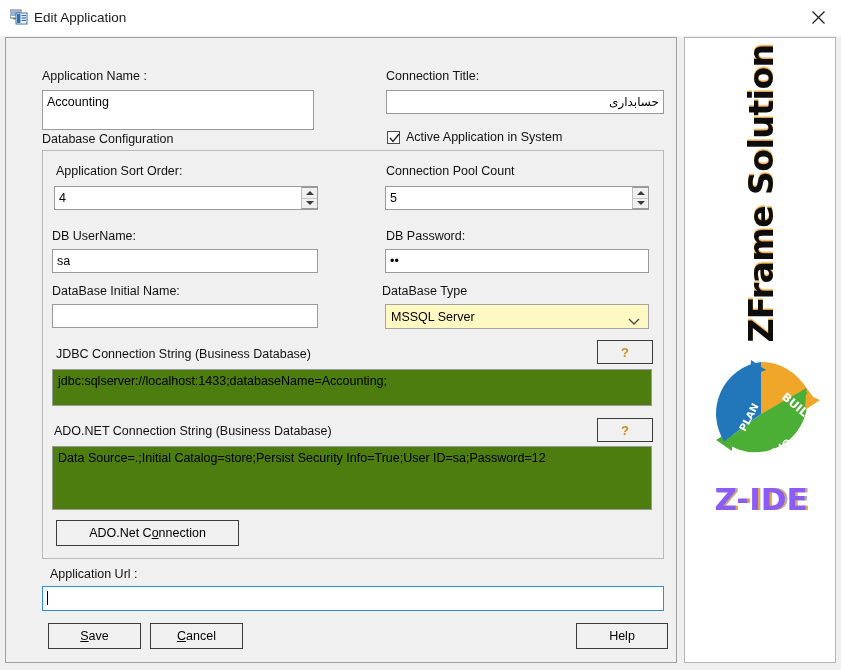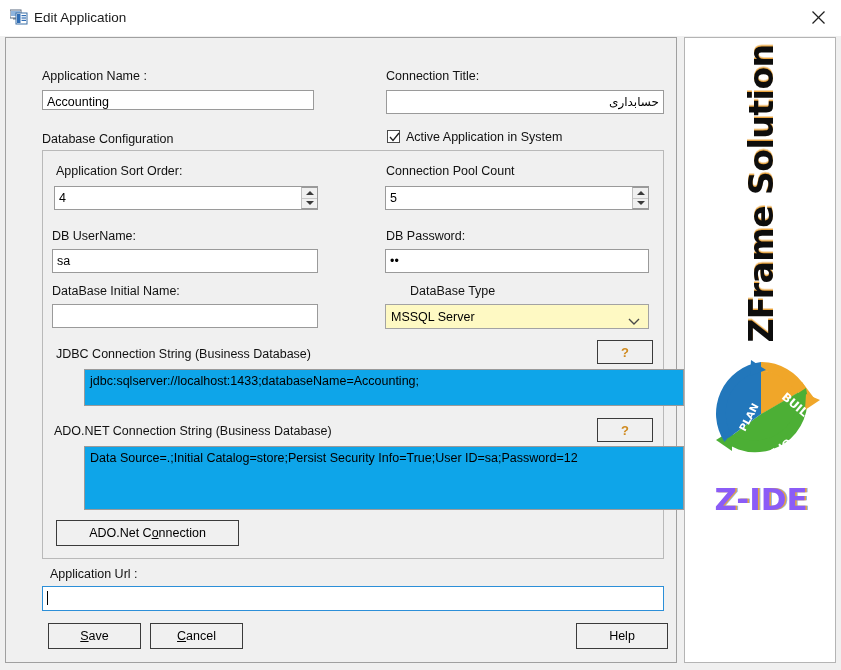--- a/index.html
+++ b/index.html
@@ -154,29 +154,28 @@
   }
   .caret {
     display: inline-block;
     width: 1px;
     height: 14px;
     background: #000;
     vertical-align: -3px;
   }
   .area {
     position: absolute;
-    background: #0ea5e9;
+    background: #4d7c0f;
     border: 1px solid #9a9a9a;
     box-sizing: border-box;
     font-size: 12.5px;
     padding: 3px 5px;
     line-height: 16px;
     overflow: hidden;
     color: #000;
-    margin-left: 32px;
   }
   .btn {
     position: absolute;
     background: #f0f0f0;
     border: 1px solid #3b3b3b;
     box-sizing: border-box;
     font-family: "Liberation Sans", sans-serif;
     font-size: 12.5px;
     color: #000;
     display: flex;
@@ -243,21 +242,21 @@
   .combo .chev {
     position: absolute;
     right: 8px; top: 50%;
     margin-top: -3px;
   }
 
   
   .chk-row {
     position: absolute;
     display: flex;
-    align-items: flex-start;
+    align-items: flex-end;
     cursor: pointer;
   }
   .chk-box {
     width: 13px; height: 13px;
     border: 1px solid #4a4a4a;
     background: #ffffff;
     box-sizing: border-box;
     position: relative;
     margin-right: 6px;
   }
@@ -291,21 +290,21 @@
         </svg>
       </span>
     </div>
   </div>
 
   <div class="client">
 
     <div class="left-panel">
 
       <div class="lbl" style="left:36px; top:31px;">Application  Name :</div>
-      <div class="txt" style="left:36px; top:52px; width:272px; height:20px;">Accounting</div>
+      <div class="txt" style="left:36px; top:52px; width:272px; height:40px;">Accounting</div>
 
       <div class="lbl" style="left:380px; top:31px;">Connection Title:</div>
       <div class="txt rtl" style="left:380px; top:52px; width:278px; height:24px;">حسابداری</div>
 
       <div class="chk-row" style="left:381px; top:92px;">
         <span class="chk-box">
           <svg width="11" height="11" viewBox="0 0 11 11">
             <polyline points="1,5 4,8.5 10,1" fill="none" stroke="#202020" stroke-width="1.3"></polyline>
           </svg>
         </span>
@@ -340,21 +339,21 @@
 
       <div class="lbl" style="left:46px; top:191px;">DB UserName:</div>
       <div class="txt" style="left:46px; top:211px; width:266px; height:24px;">sa</div>
 
       <div class="lbl" style="left:380px; top:191px;">DB Password:</div>
       <div class="txt" style="left:379px; top:211px; width:264px; height:24px;">••</div>
 
       <div class="lbl" style="left:46px; top:246px;">DataBase Initial Name:</div>
       <div class="txt" style="left:46px; top:266px; width:266px; height:24px;"></div>
 
-      <div class="lbl" style="left:404px; top:246px;text-align:center;">DataBase Type</div>
+      <div class="lbl" style="left:376px; top:246px;text-align:center;">DataBase Type</div>
       <div class="combo" style="left:379px; top:266px; width:264px; height:25px;">
         <span>MSSQL Server</span>
         <span class="chev">
           <svg width="12" height="7" viewBox="0 0 12 7">
             <polyline points="1,1 6,6 11,1" fill="none" stroke="#4a4a4a" stroke-width="1.4"></polyline>
           </svg>
         </span>
       </div>
 
       <div class="lbl" style="left:50px; top:309px;">JDBC Connection String (Business Database)</div>

